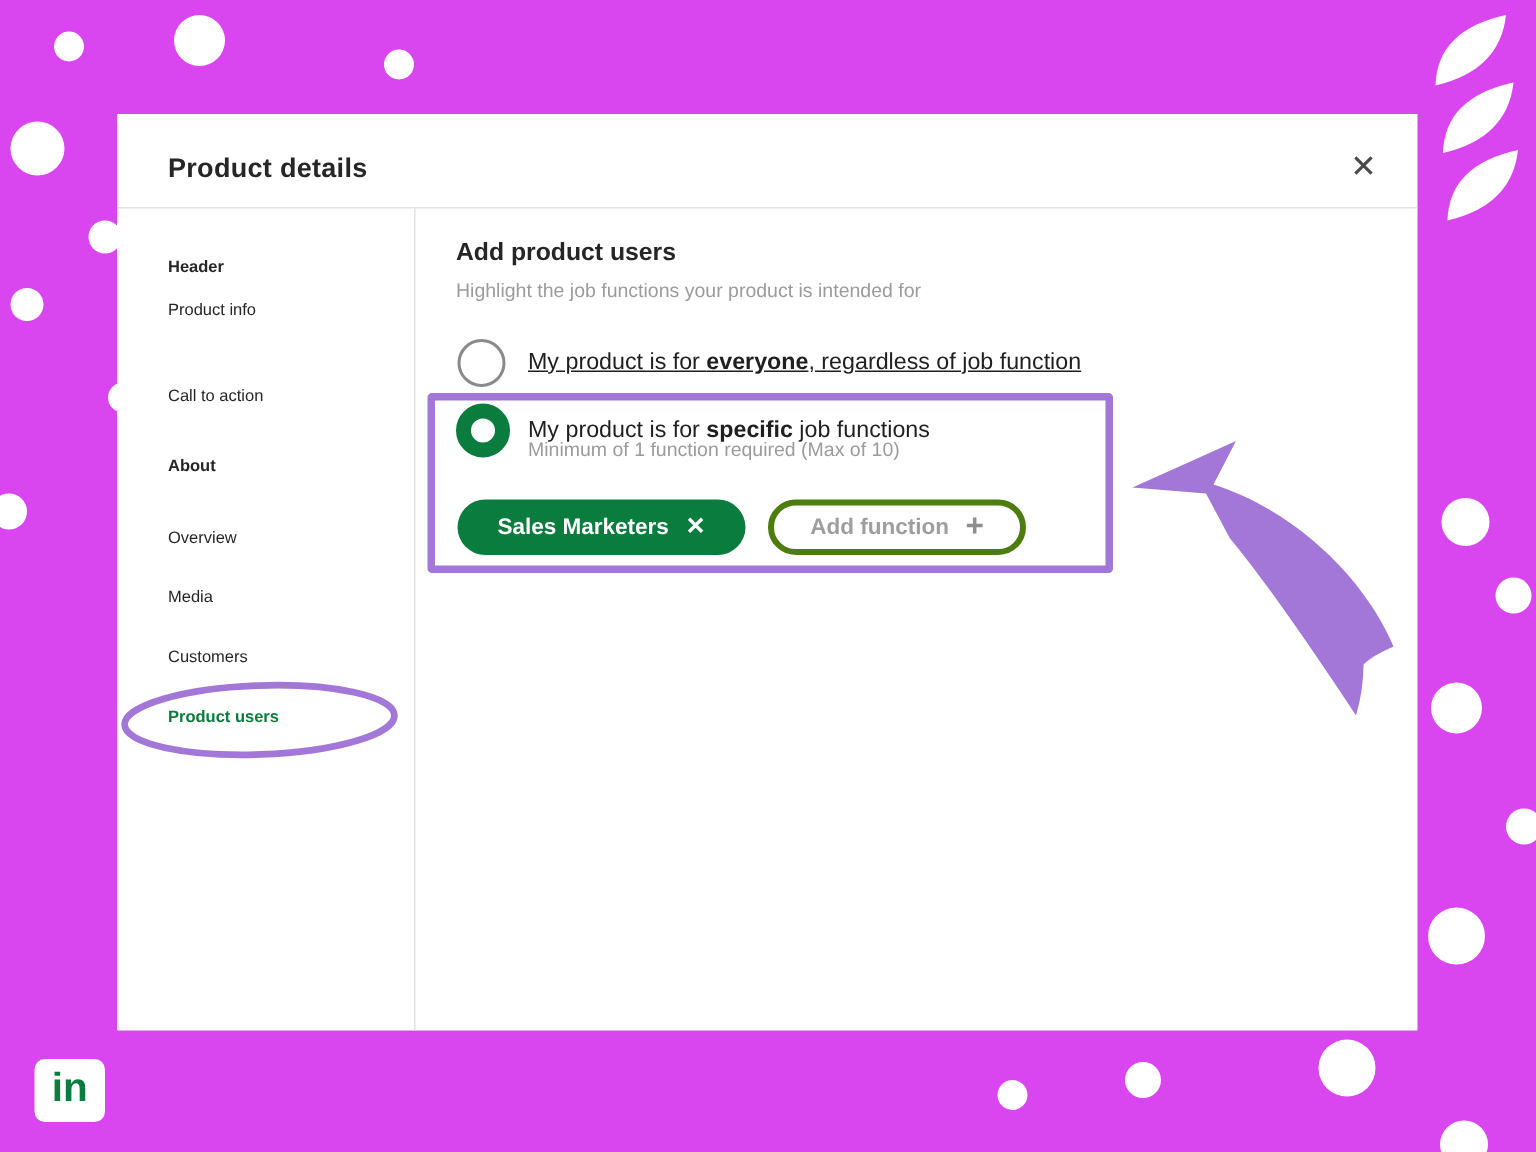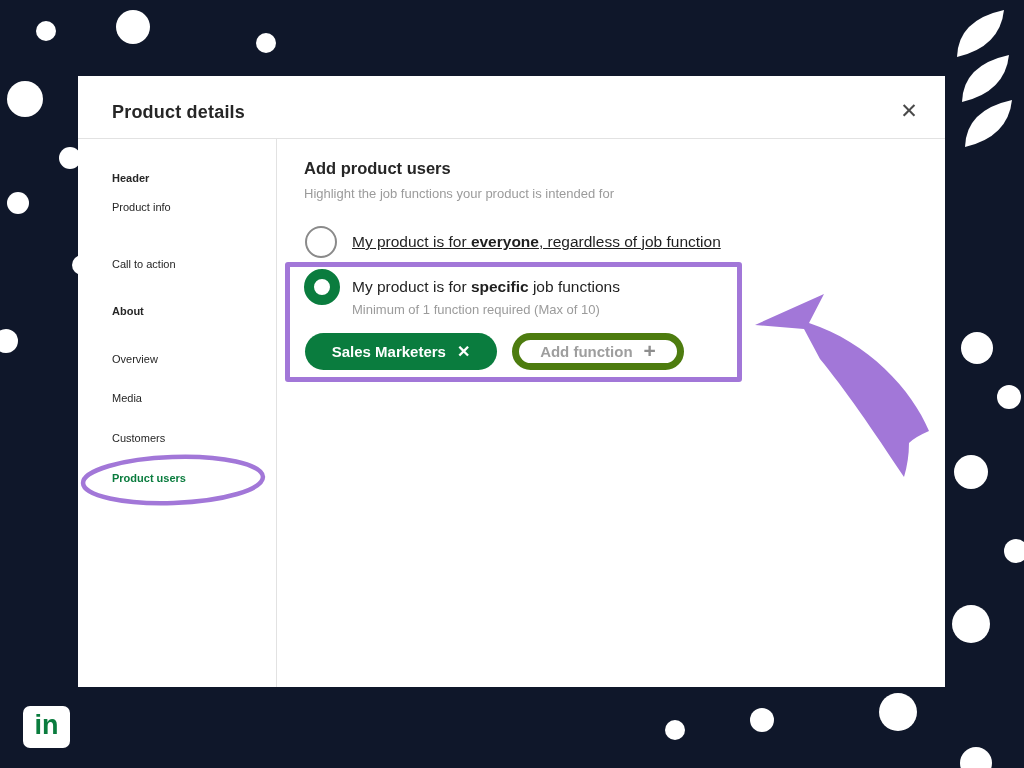--- a/index.html
+++ b/index.html
@@ -1,19 +1,19 @@
 <!DOCTYPE html>
 <html><head>
 <meta charset="utf-8">
 <style>
   * { margin:0; padding:0; box-sizing:border-box; }
   html,body { width:1024px; height:768px; }
   body { font-family:"Liberation Sans", sans-serif; overflow:hidden; }
 
-  .stage { position:relative; width:1024px; height:768px; background:#0f172a; overflow:hidden; }
+  .stage { position:relative; width:1024px; height:768px; background:#d946ef; overflow:hidden; }
 
   
   .dot { position:absolute; background:#ffffff; border-radius:50%; }
 
   
   .overlay { position:absolute; left:0; top:0; width:1024px; height:768px; pointer-events:none; }
 
   
   .modal { position:absolute; left:78px; top:76px; width:867px; height:611px; background:#ffffff; }
 
@@ -33,29 +33,29 @@
   .content-subheading { position:absolute; left:226px; top:110px; font-size:13px; color:#9B9B9B; }
 
   .radio { position:absolute; border-radius:50%; background:#fff; }
   .radio.unselected { left:227px; top:150px; width:32px; height:32px; border:2px solid #8a8a8a; }
   .radio.selected { left:226px; top:193px; width:36px; height:36px; border:10px solid #0A7C3E; }
 
   .opt-label { position:absolute; font-size:15.5px; color:#1f1f1f; white-space:nowrap; }
   .opt-label b { font-weight:700; }
   .opt1-label { left:274px; top:157px;text-decoration:underline; }
   .opt2-label { left:274px; top:202px; }
-  .opt-helper { position:absolute; left:274px; top:226px; font-size:13px; color:#9B9B9B; white-space:nowrap; }
+  .opt-helper { position:absolute; left:274px; top:216px; font-size:13px; color:#9B9B9B; white-space:nowrap; }
 
   .annot-rect { position:absolute; left:207px; top:186px; width:457px; height:120px; border:5px solid #A277D8; border-radius:3px; pointer-events:none; }
 
   .chip-row-item { position:absolute; top:257px; height:37px; border-radius:19px; display:flex; align-items:center; justify-content:center;
                    gap:11px; font-size:15px; font-weight:700; font-family:inherit; cursor:pointer; white-space:nowrap; }
   .chip-selected { left:227px; width:192px; background:#0A7C3E; color:#ffffff; border:none; }
   .chip-selected .chip-x { font-size:16px; font-weight:700; line-height:1; }
-  .chip-add { left:434px; width:172px; background:#ffffff; color:#9e9e9e; border:7px solid #4d7c0f; }
+  .chip-add { left:434px; width:172px; background:#ffffff; color:#9e9e9e; border:4px solid #4d7c0f; }
   .chip-add .chip-plus { font-size:21px; font-weight:700; color:#8e8e8e; line-height:1; margin-top:-2px; }
 
   
   .logo { position:absolute; left:23px; top:706px; display:flex; align-items:center; gap:5px; }
   .logo-word { color:#ffffff; font-size:34px; font-weight:700; letter-spacing:-.5px; }
   .logo-badge { width:47px; height:42px; background:#ffffff; border-radius:7px; display:flex; align-items:center; justify-content:center;
                 color:#0A7C3E; font-size:27px; font-weight:700; padding-bottom:3px; }
 </style>
 </head>
 <body>

